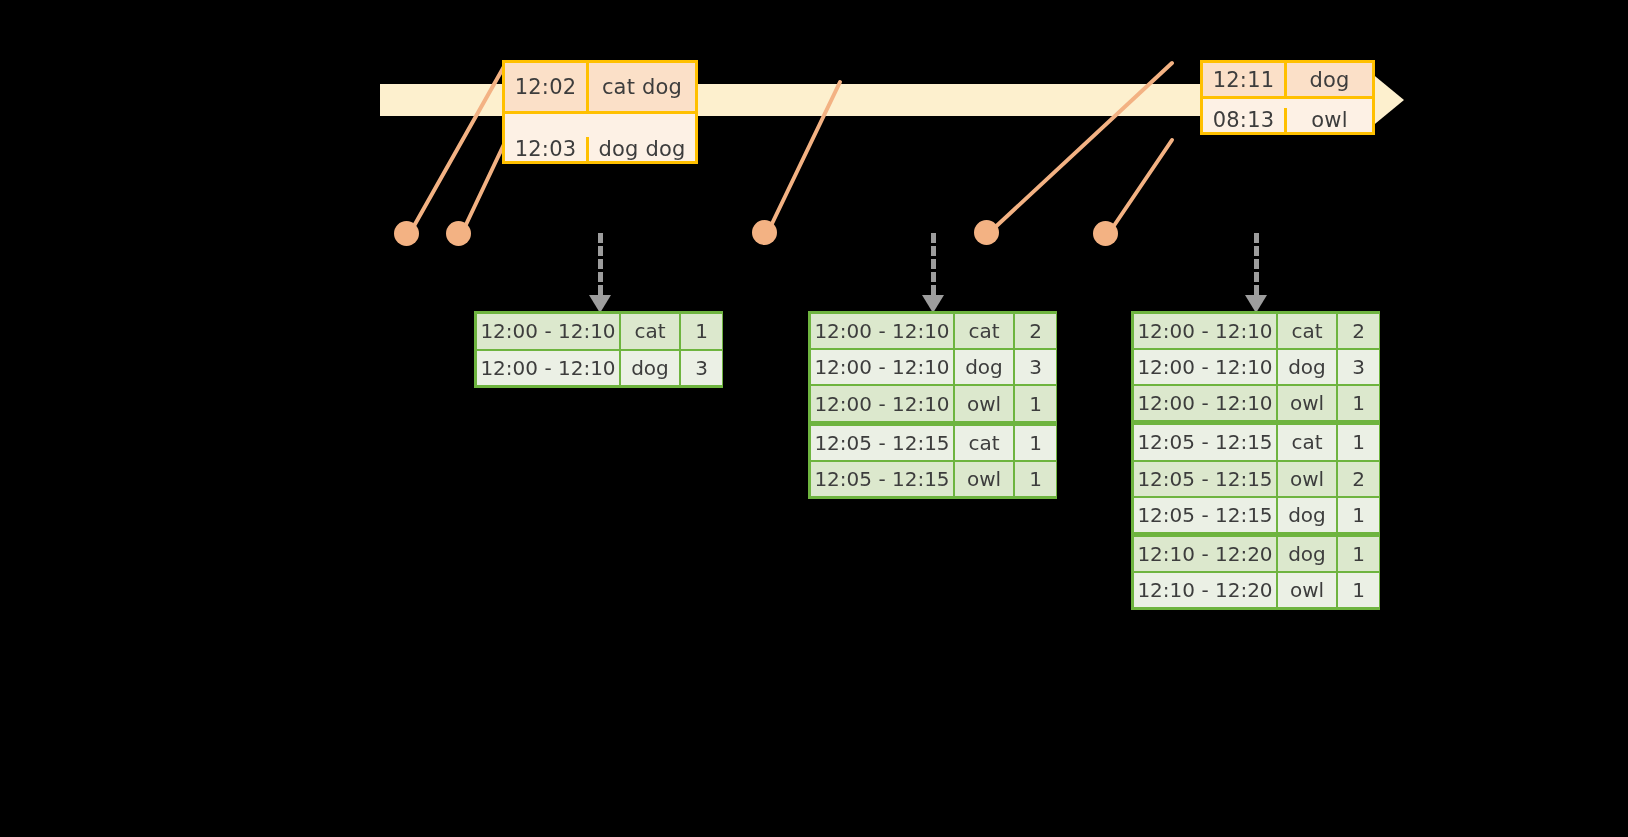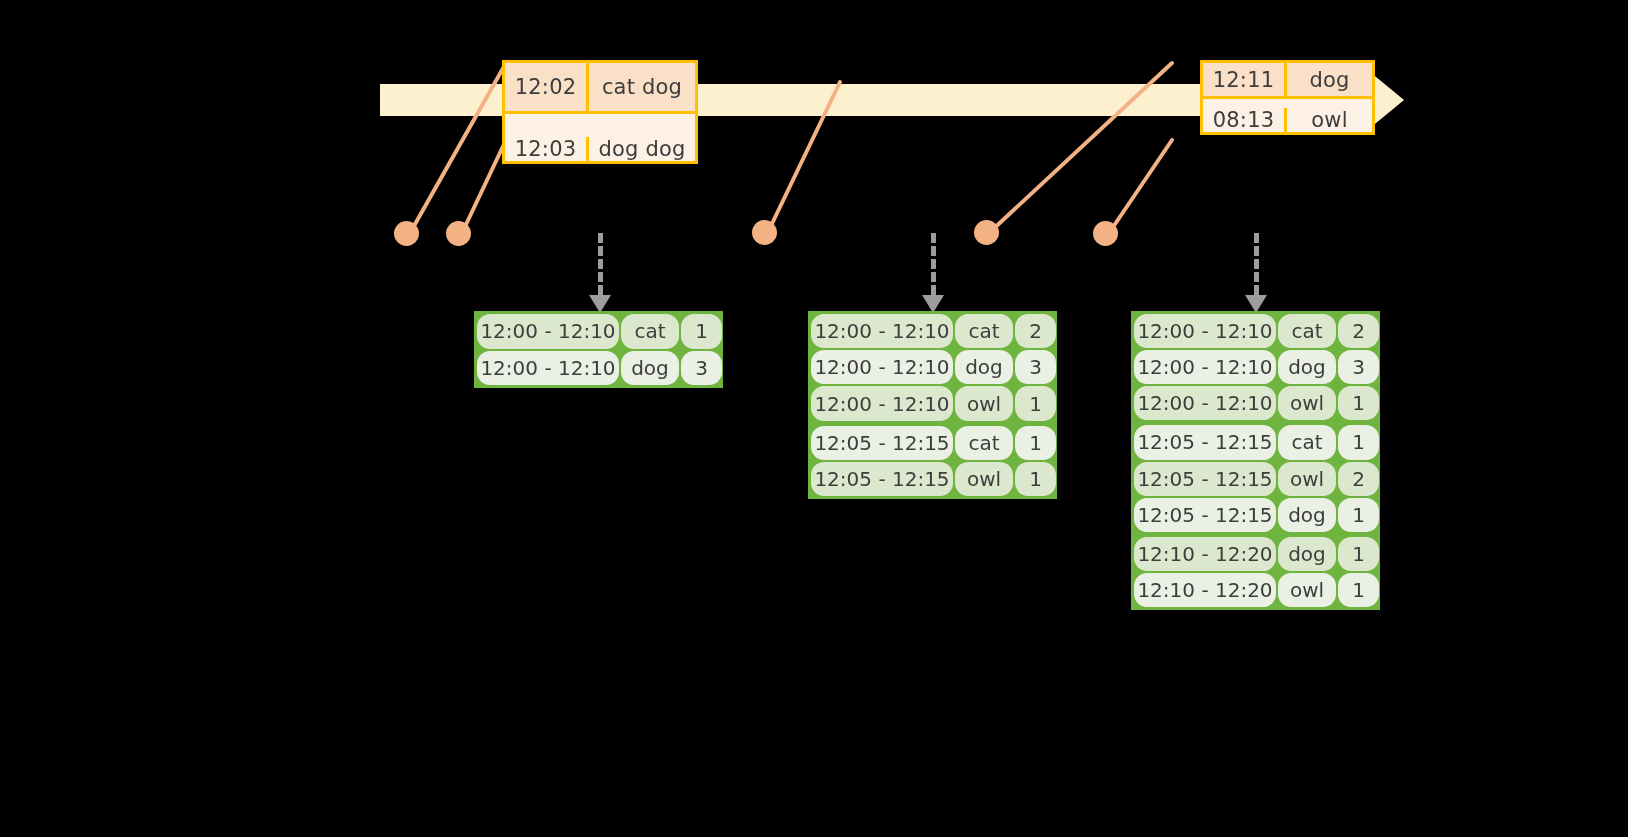--- a/index.html
+++ b/index.html
@@ -96,21 +96,20 @@
   }
   .grow.sep { margin-top: 3px; }
   .gcell {
     display: flex;
     align-items: center;
     justify-content: center;
     box-sizing: border-box;
     font-size: 20px;
     color: #3D3D3D;
     white-space: nowrap;
-    border-radius: 13px;
   }
   .grow.tone-a .gcell { background: #DCE8CD; }
   .grow.tone-b .gcell { background: #EBF0E5; }
   .gcell.win  { flex: 0 0 auto; }
   .gcell.word { flex: 0 0 auto; }
   .gcell.cnt  { flex: 0 0 auto; }
 
   
   .dash-arrow {
     position: absolute;

